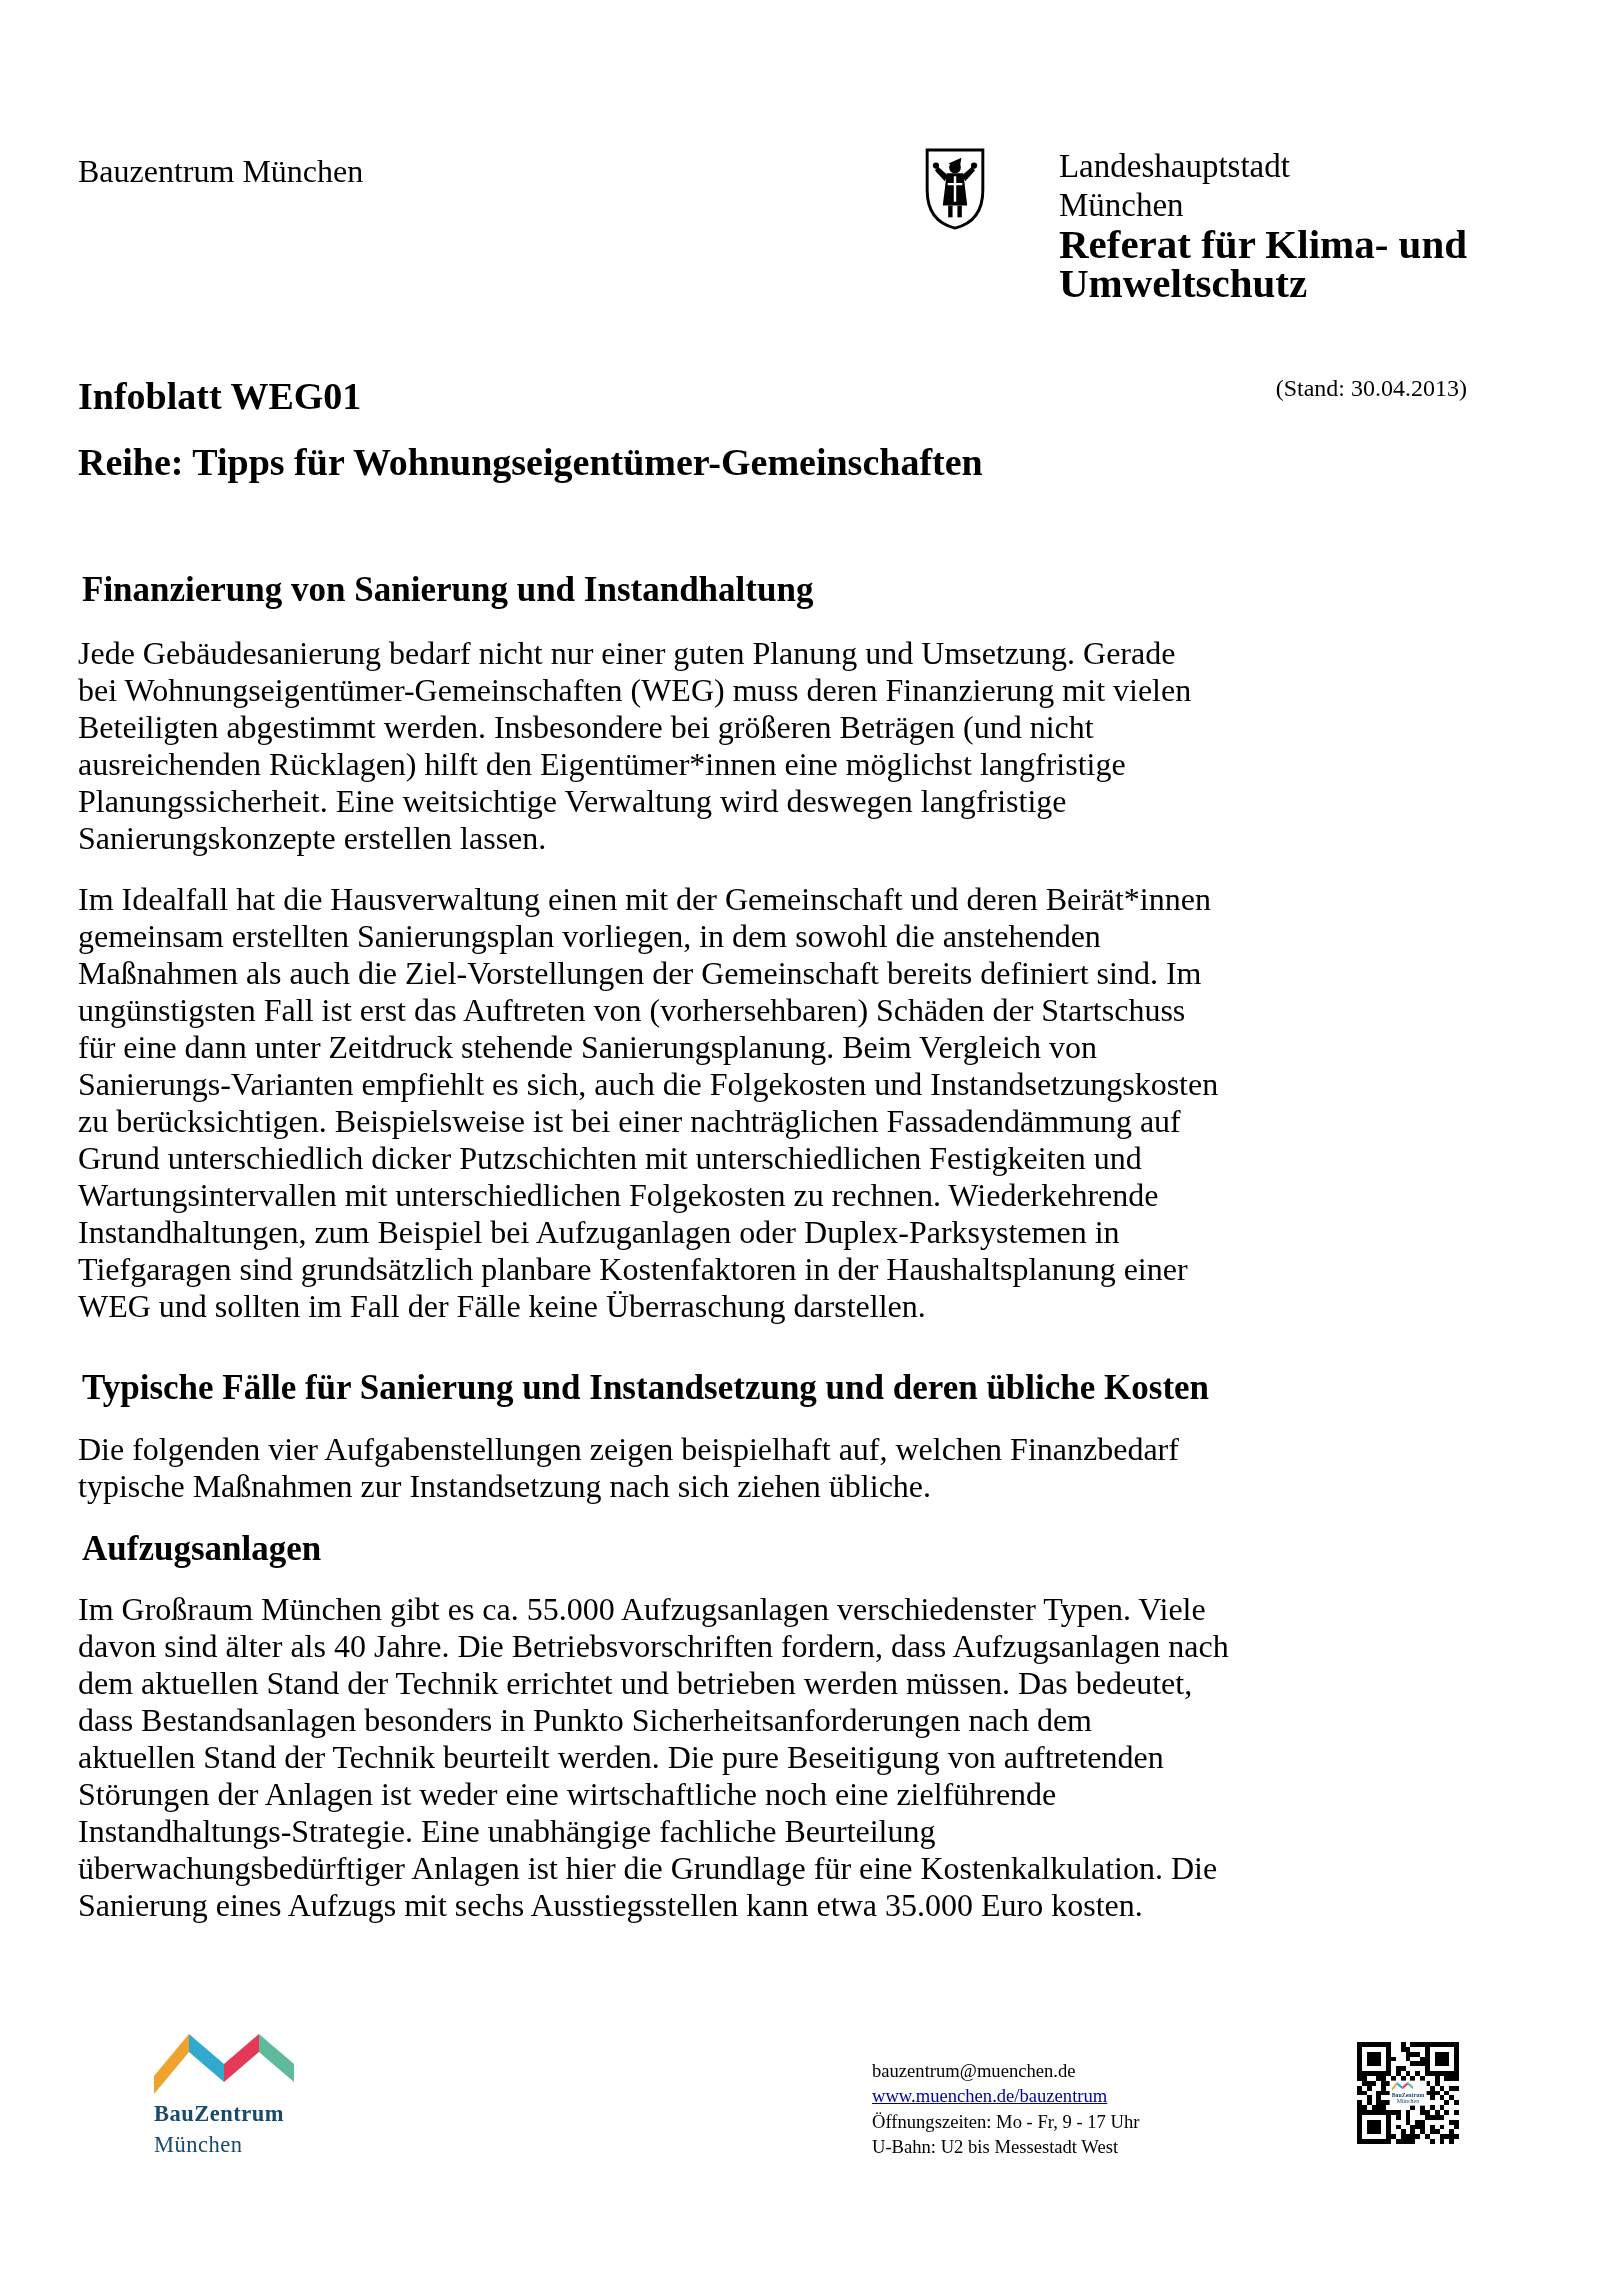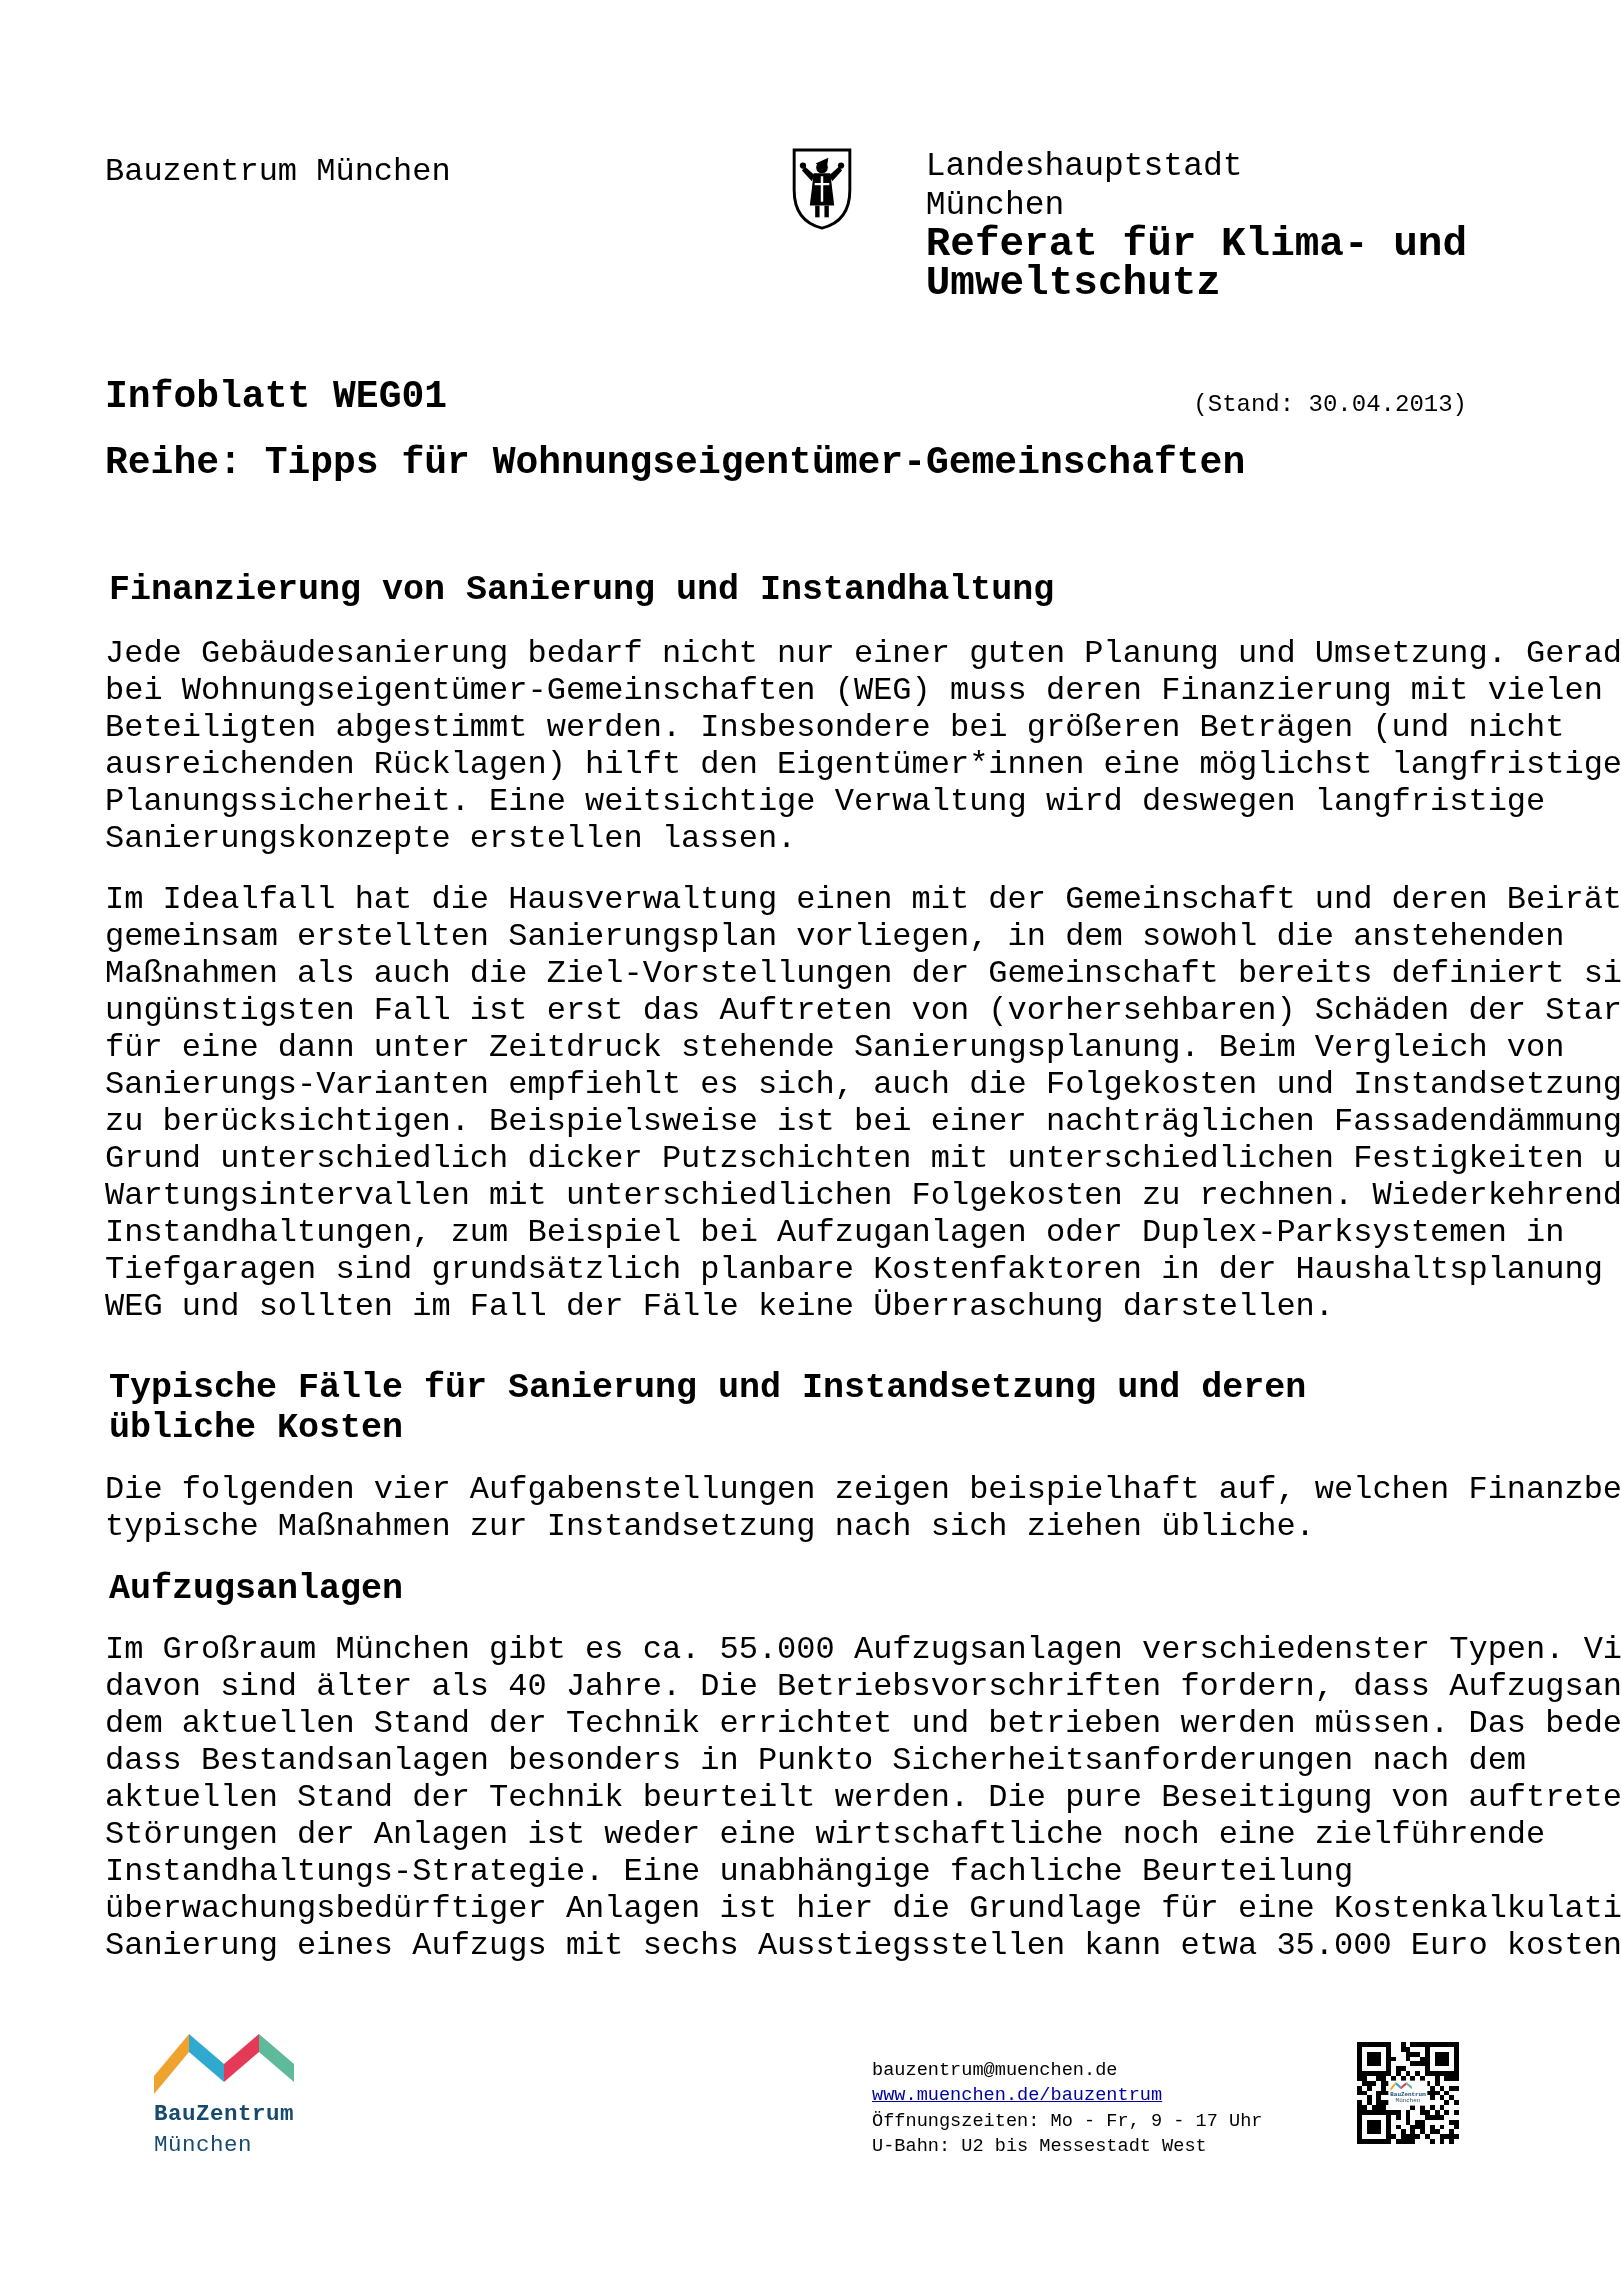--- a/index.html
+++ b/index.html
@@ -1,33 +1,33 @@
 <!DOCTYPE html>
 <html lang="de"><head>
 <meta charset="utf-8">
 <style>
   html,body{margin:0;padding:0;background:#ffffff;}
   .page{
     position:relative;
     width:1621px;height:2293px;
     box-sizing:border-box;
-    padding:147px 154px 0 105px;
+    padding:147px 154px 0 78px;
     background:#fff;color:#000;
-    font-family:Liberation Mono, monospace;
+    font-family:Liberation Serif, serif;
     overflow:hidden;
   }
   
   .header-row{display:flex;justify-content:space-between;align-items:flex-start;}
   .sender{font-size:32px;margin-top:5.9px;}
   .authority{display:flex;gap:73px;}
   .crest svg{display:block;}
   .auth-name{font-size:33px;line-height:39px;white-space:pre;}
   .auth-dept{font-size:41px;line-height:39px;font-weight:bold;white-space:pre;}
   
-  .title-row{display:flex;justify-content:space-between;align-items:flex-end;margin-top:72px;}
+  .title-row{display:flex;justify-content:space-between;align-items:flex-start;margin-top:72px;}
   .doc-title{font-size:38px;line-height:43px;font-weight:bold;margin:0;}
   .stand{font-size:24px;}
   .series{font-size:38px;line-height:43px;font-weight:bold;margin:22.5px 0 0 0;}
   
   .section-h{font-size:35px;line-height:40px;font-weight:bold;margin:4px;}
   .body-p{font-size:32px;line-height:37px;margin:0;white-space:pre;}
   .h-finanzierung{margin-top:86px;}
   .p-finanzierung{margin-top:25.5px;}
   .h-allgemein{margin-top:29px;}
   .p-allgemein{margin-top:23.5px;}

